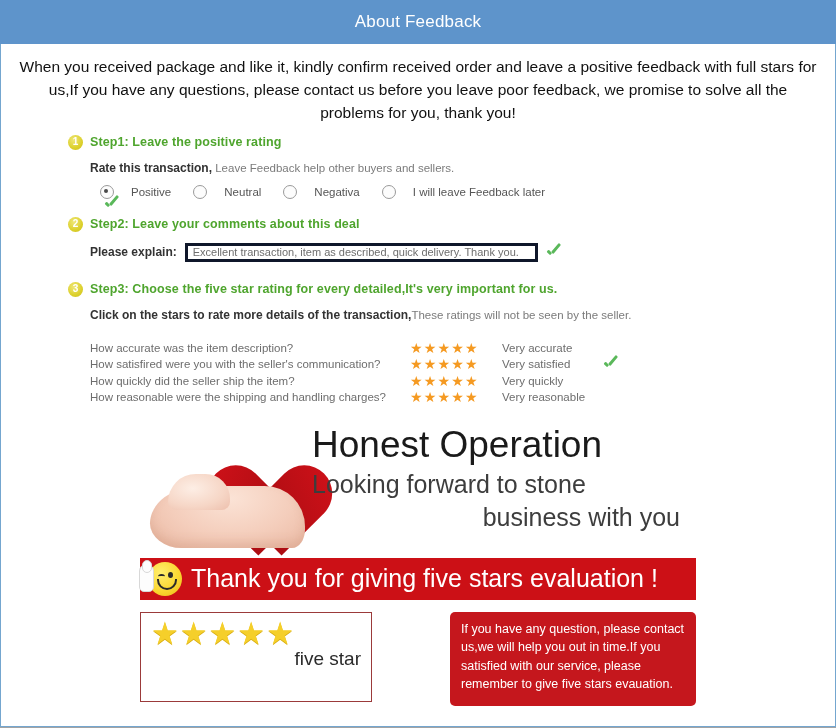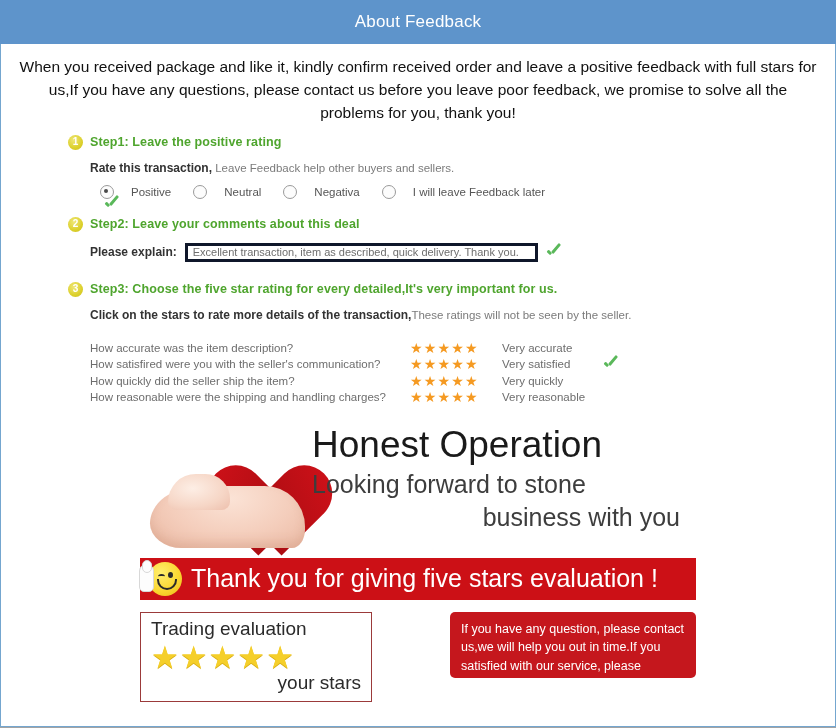--- a/index.html
+++ b/index.html
@@ -420,21 +420,21 @@
   .trading-sub {
     font-size: 19px;
     color: #2b2b2b;
     text-align: right;
     line-height: 22px;
     margin-top: -3px;
   }
   .question-box {
     background: #c5171d;
     width: 246px;
-    height: 66px;
+    height: 94px;
     box-sizing: border-box;
     border-radius: 5px;
     padding: 8px 11px;
     color: #ffffff;
     font-size: 12.5px;
     line-height: 18.5px;
   }
 </style>
 </head>
 <body>
@@ -549,22 +549,21 @@
           <span class="thumb"></span>
           <span class="wink"></span>
           <span class="eye"></span>
           <span class="smile"></span>
         </div>
         <div class="redstrip-text">Thank you for giving five stars evaluation !</div>
       </div>
 
       <div class="bottom-boxes">
         <div class="trading-box">
-          <div class="trading-title">Trading evaluation</div>
           <div class="trading-stars">★★★★★</div>
-          <div class="trading-sub">your stars</div>
+          <div class="trading-sub">five star</div>
         </div>
         <div class="question-box">If you have any question, please contact us,we will help you out in time.If you satisfied with our service, please remember to give five stars evauation.</div>
       </div>
 
     </div>
   </div>
 </div>
 
 </body></html>

